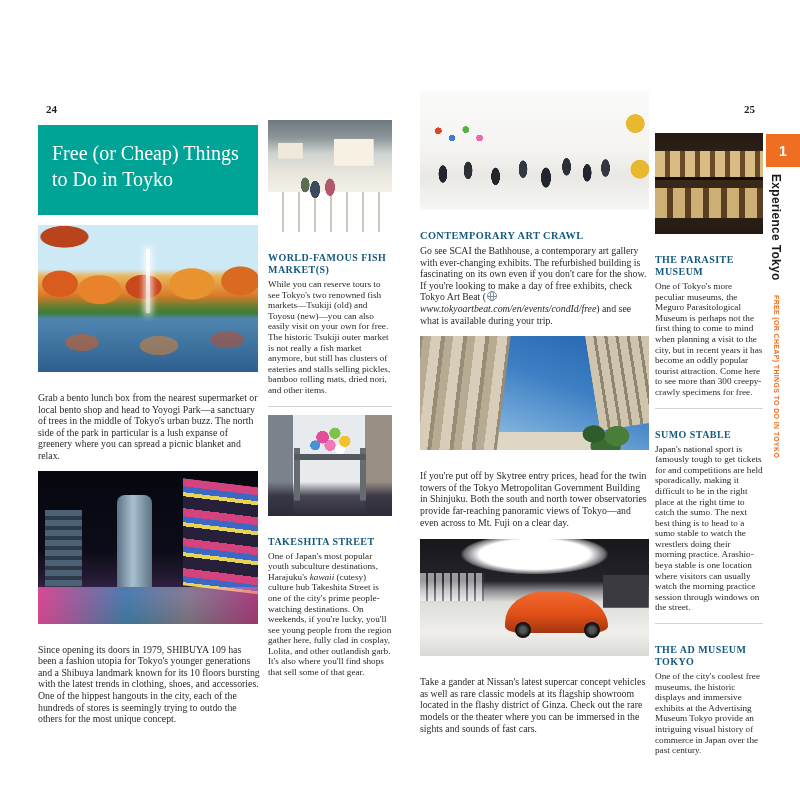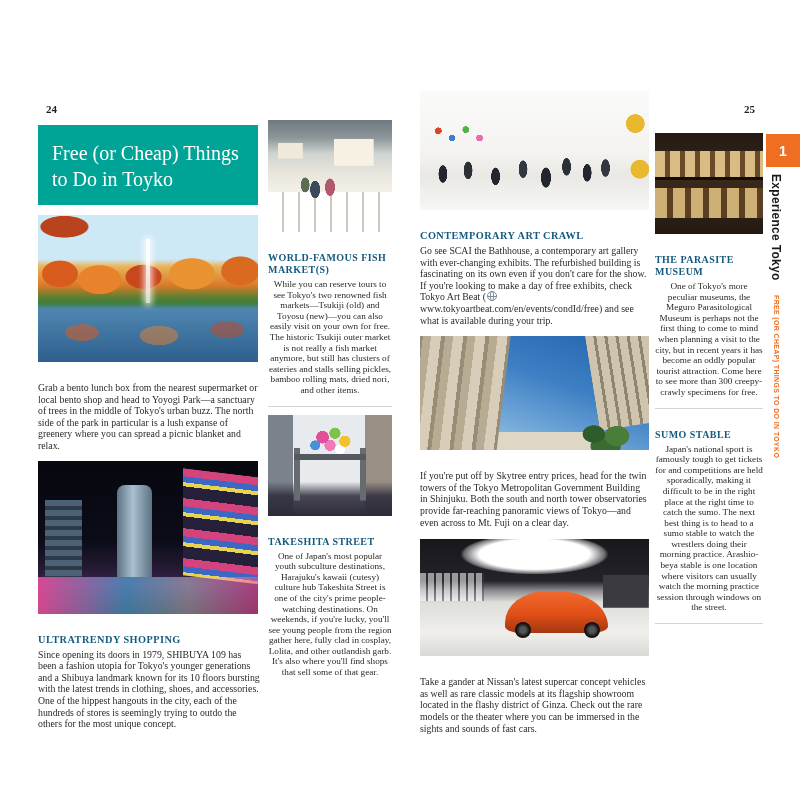--- a/index.html
+++ b/index.html
@@ -10,30 +10,30 @@
   .pagenum.right{left:744px;}
 
   
   .col{position:absolute;}
   .col-left{left:38px;top:125px;width:222px;}
   .col-mid{left:268px;top:120px;width:124px;}
   .col-main{left:420px;top:90px;width:229px;}
   .col-right{left:655px;top:133px;width:108px;}
 
   
-  .tealbox{width:220px;height:80px;background:#00a496;color:#fff;
+  .tealbox{width:220px;height:90px;background:#00a496;color:#fff;
            font:400 20px/26px "Liberation Serif",serif;padding:15px 0 0 14px;box-sizing:border-box;}
 
   
   .block{margin-top:20px;}
   .head{font:bold 10.3px/12px "Liberation Serif",serif;color:#15597f;letter-spacing:.45px;margin:0 0 3px 0;}
   .body{font-size:9.8px;line-height:11.6px;margin:0;}
-  .col-mid .body,.col-right .body{font-size:9.2px;line-height:10.6px;text-align:center;}
+  .col-mid .body,.col-right .body{font-size:9.2px;line-height:10.6px;}
   .col-mid .head,.col-right .head{font-size:10px;line-height:12px;}
-  .ital{}
+  .ital{font-style:italic;}
   .divider{border-top:1px solid #d4d4d4;margin-top:10px;height:0;}
 
   
   .web-icon{display:inline-block;width:8px;height:8px;border:1px solid #7b8b95;border-radius:50%;
             position:relative;vertical-align:-1px;margin:0 1px;}
   .web-icon::before{content:"";position:absolute;left:0;right:0;top:50%;border-top:1px solid #7b8b95;}
   .web-icon::after{content:"";position:absolute;top:-1px;bottom:-1px;left:25%;width:44%;
             border:1px solid #7b8b95;border-radius:50%;box-sizing:border-box;}
 
   
@@ -165,21 +165,20 @@
       <p class="body">Grab a bento lunch box from the nearest supermarket or local bento shop and head to Yoyogi Park—a sanctuary of trees in the middle of Tokyo's urban buzz. The north side of the park in particular is a lush expanse of greenery where you can spread a picnic blanket and relax.</p>
     </div>
 
     <div class="img img-shibuya">
       <div class="neon-left"></div>
       <div class="tower-109"></div>
       <div class="neon-right"></div>
       <div class="street-glow"></div>
     </div>
     <div class="block">
-      <h3 class="head">ULTRATRENDY SHOPPING</h3>
       <p class="body">Since opening its doors in 1979, SHIBUYA 109 has been a fashion utopia for Tokyo's younger generations and a Shibuya landmark known for its 10 floors bursting with the latest trends in clothing, shoes, and accessories. One of the hippest hangouts in the city, each of the hundreds of stores is seemingly trying to outdo the others for the most unique concept.</p>
     </div>
   </section>
 
   <section class="col col-mid">
     <div class="img img-fish"></div>
     <div class="block">
       <h3 class="head">WORLD-FAMOUS FISH MARKET(S)</h3>
       <p class="body">While you can reserve tours to see Tokyo's two renowned fish markets—Tsukiji (old) and Toyosu (new)—you can also easily visit on your own for free. The historic Tsukiji outer market is not really a fish market anymore, but still has clusters of eateries and stalls selling pickles, bamboo rolling mats, dried nori, and other items.</p>
     </div>
@@ -223,20 +222,24 @@
       <p class="body">One of Tokyo's more peculiar museums, the Meguro Parasitological Museum is perhaps not the first thing to come to mind when planning a visit to the city, but in recent years it has become an oddly popular tourist attraction. Come here to see more than 300 creepy-crawly specimens for free.</p>
     </div>
     <div class="divider"></div>
 
     <div class="block">
       <h3 class="head">SUMO STABLE</h3>
       <p class="body">Japan's national sport is famously tough to get tickets for and competitions are held sporadically, making it difficult to be in the right place at the right time to catch the sumo. The next best thing is to head to a sumo stable to watch the wrestlers doing their morning practice. Arashio-beya stable is one location where visitors can usually watch the morning practice session through windows on the street.</p>
     </div>
     <div class="divider"></div>
 
+    <div class="block">
+      <h3 class="head">THE AD MUSEUM TOKYO</h3>
+      <p class="body">One of the city's coolest free museums, the historic displays and immersive exhibits at the Advertising Museum Tokyo provide an intriguing visual history of commerce in Japan over the past century.</p>
+    </div>
   </section>
 
   <div class="tab">
     <span>1</span>
   </div>
   <div class="vlabels">
     <span class="vl-black">Experience Tokyo</span>
     <span class="vl-orange">FREE (OR CHEAP) THINGS TO DO IN TOYKO</span>
   </div>
 

